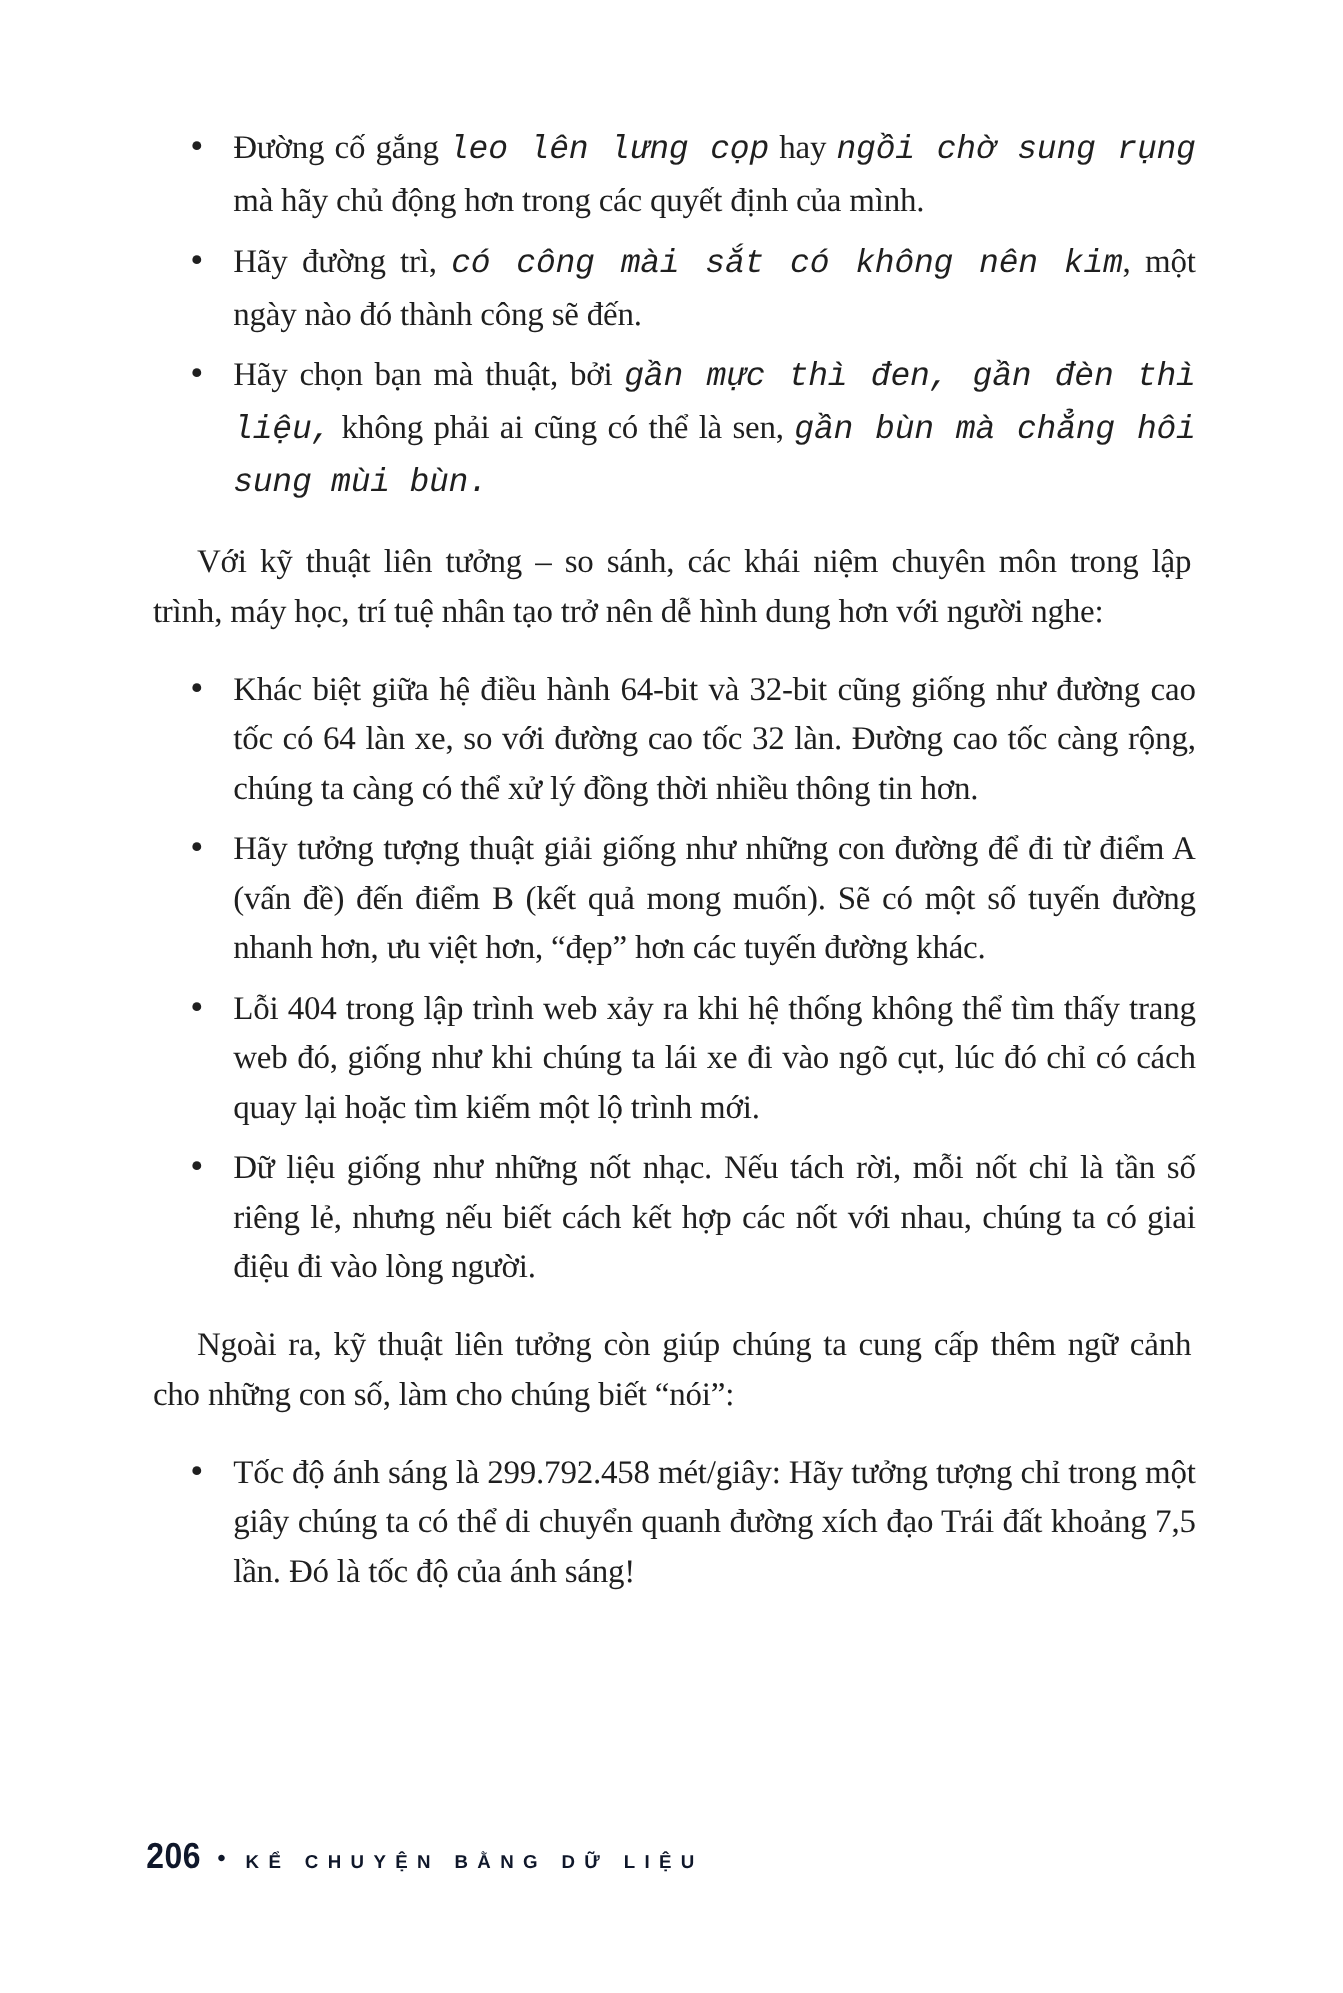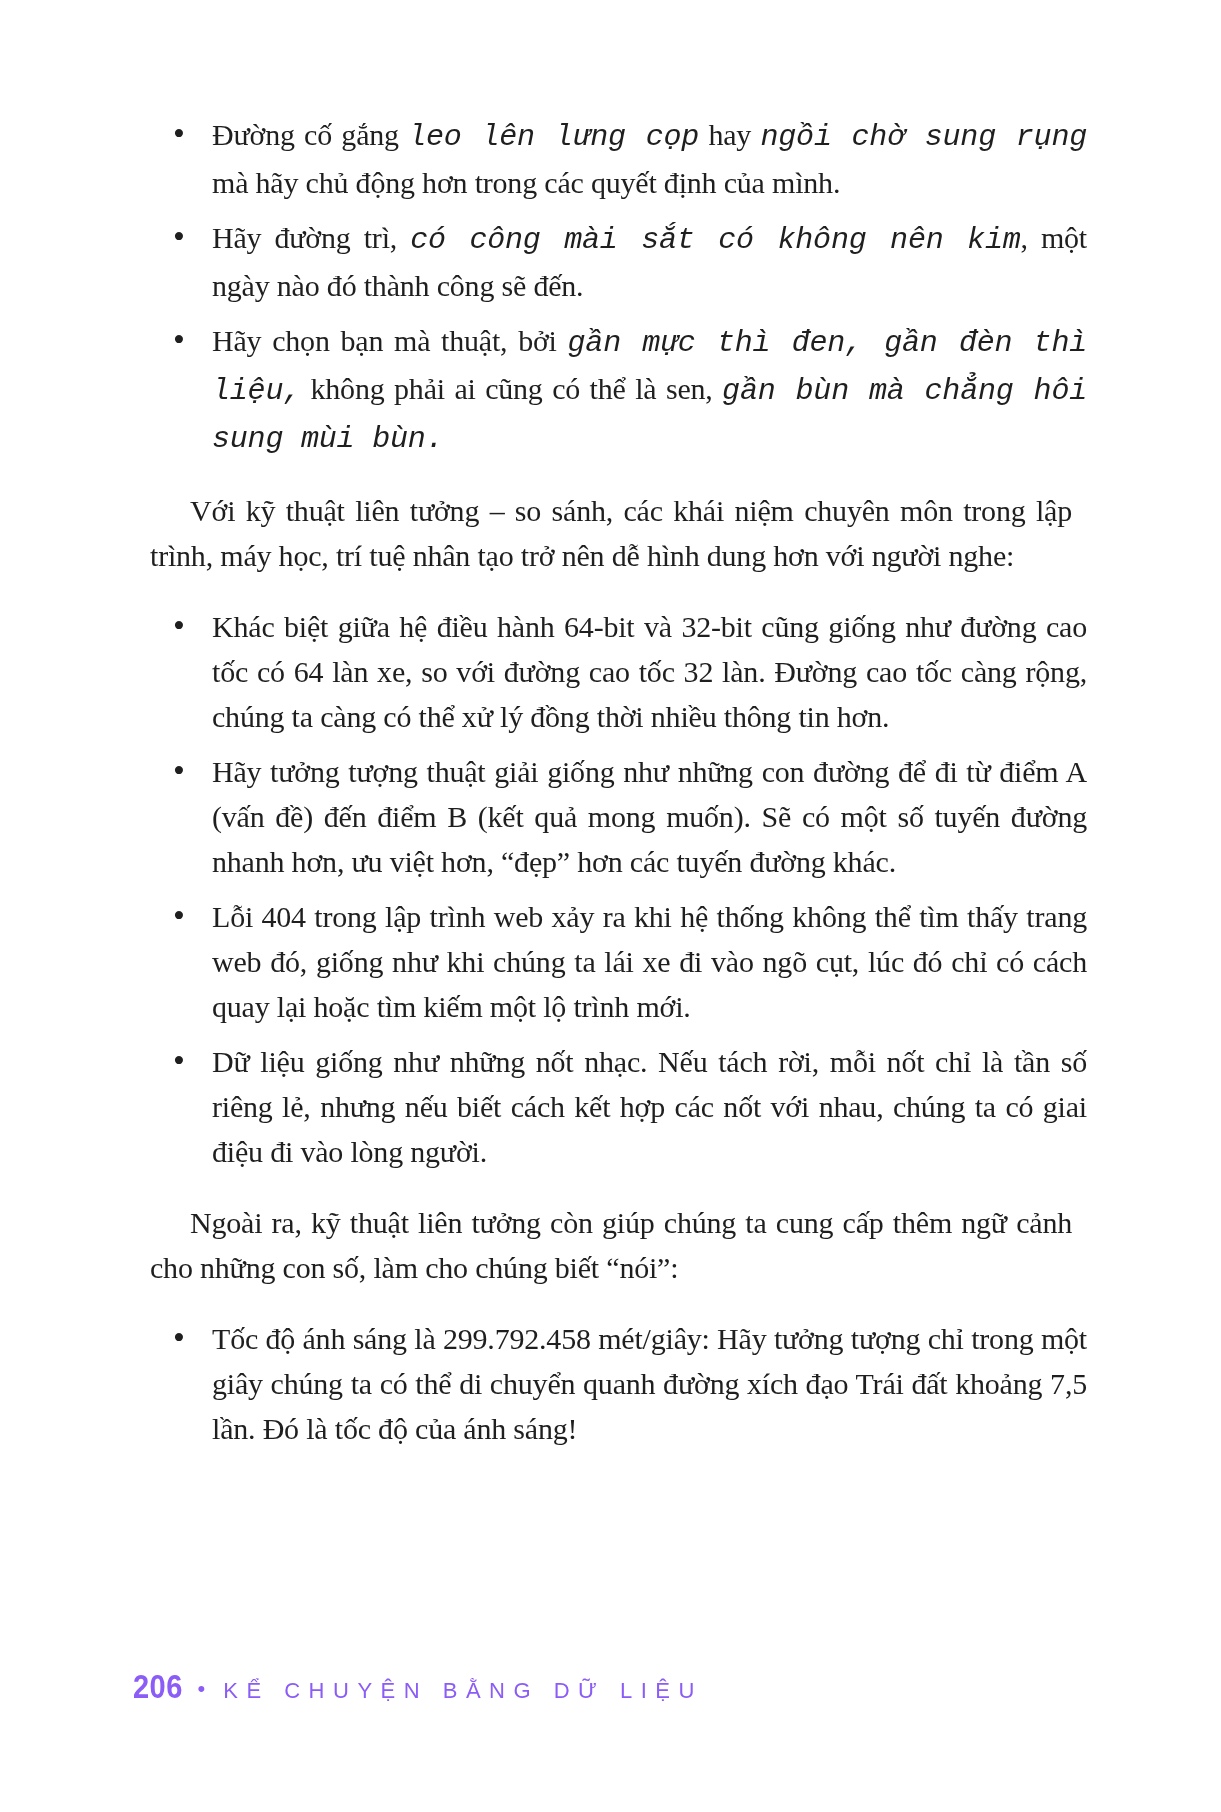--- a/index.html
+++ b/index.html
@@ -40,51 +40,51 @@
   .marker {
     position: absolute;
     left: 38px;
     top: -1px;
     font-size: 34px;
     line-height: 45px;
     color: #1f1f1f;
   }
   .btext em { font-style: italic; font-family: Liberation Mono, monospace; }
   .para {
-    margin: 26px 15px;
+    margin: 26px 4px;
     text-indent: 40px;
   }
   .para:last-of-type { margin-bottom: 26px; }
   .footer {
     position: absolute;
     left: 133px;
     top: 1668px;
     display: flex;
     align-items: baseline;
-    color: #8b5cf6;
+    color: #0f172a;
     font-family: "Liberation Sans", "DejaVu Sans", sans-serif;
   }
   .pnum {
     font-weight: 700;
     font-size: 33px;
     letter-spacing: 0.5px;
     transform: scaleX(0.88);
     transform-origin: left bottom;
     margin-right: 8px;
   }
   .fdot {
     font-size: 22px;
     margin-right: 18px;
     position: relative;
     top: -2px;
   }
   .ftitle {
-    font-size: 22px;
+    font-size: 17px;
     letter-spacing: 8.5px;
-    font-weight: 400;
+    font-weight: 700;
   }
 </style>
 </head>
 <body>
 
 <div class="page">
   <main class="content">
 
     <ul class="blist">
       <li class="bitem">

